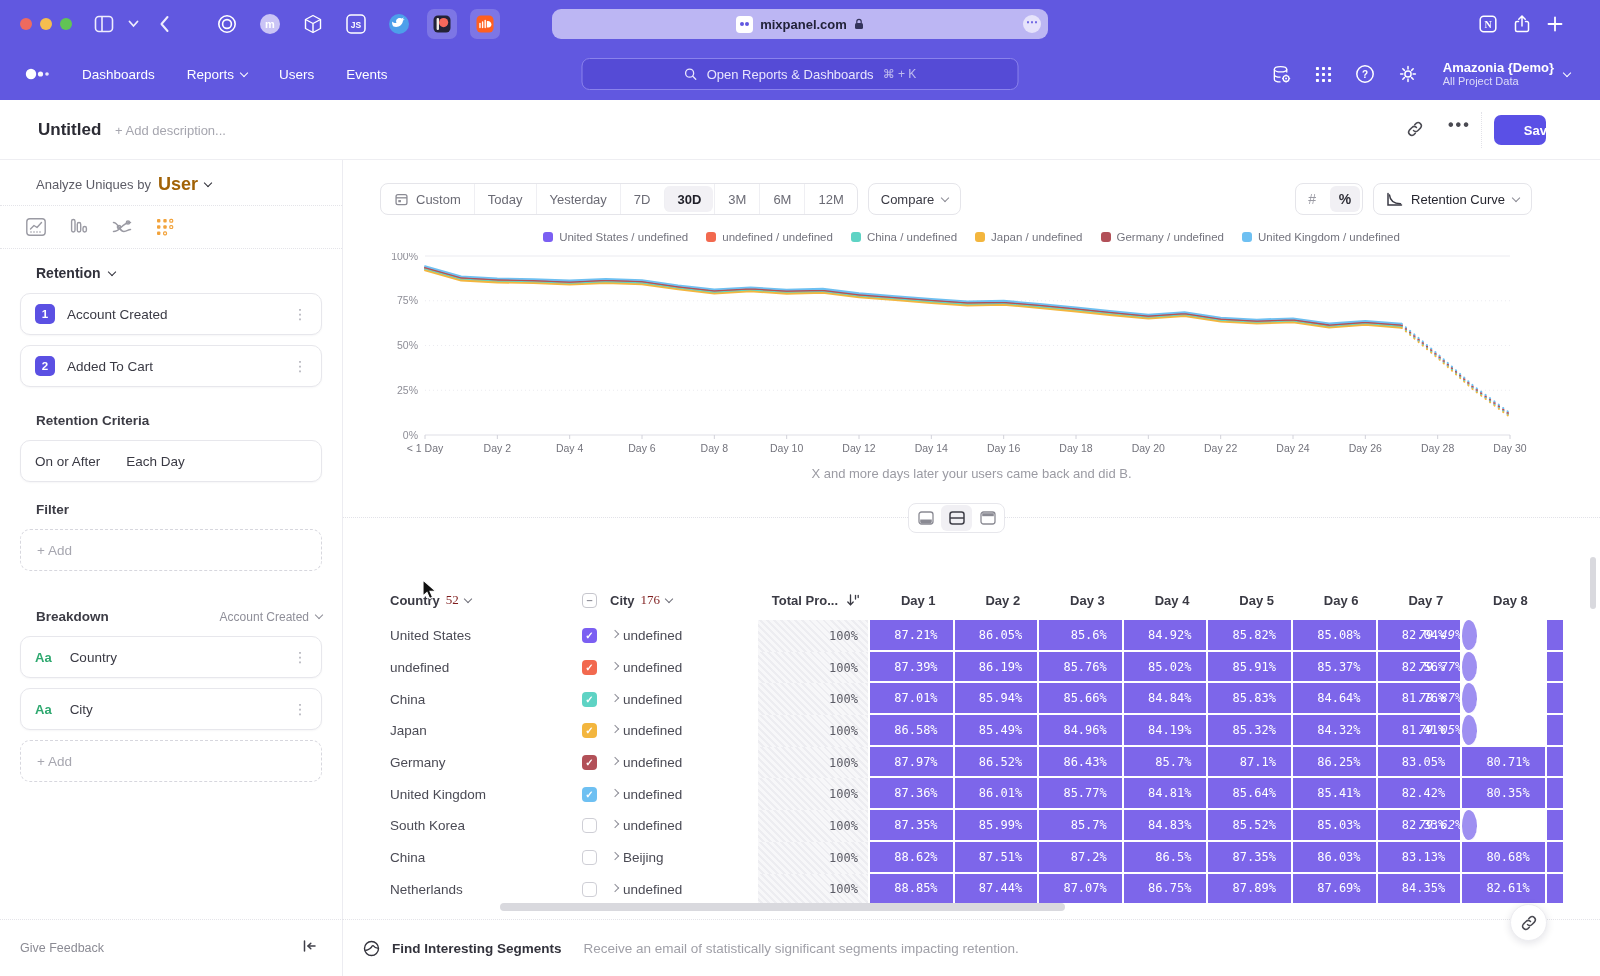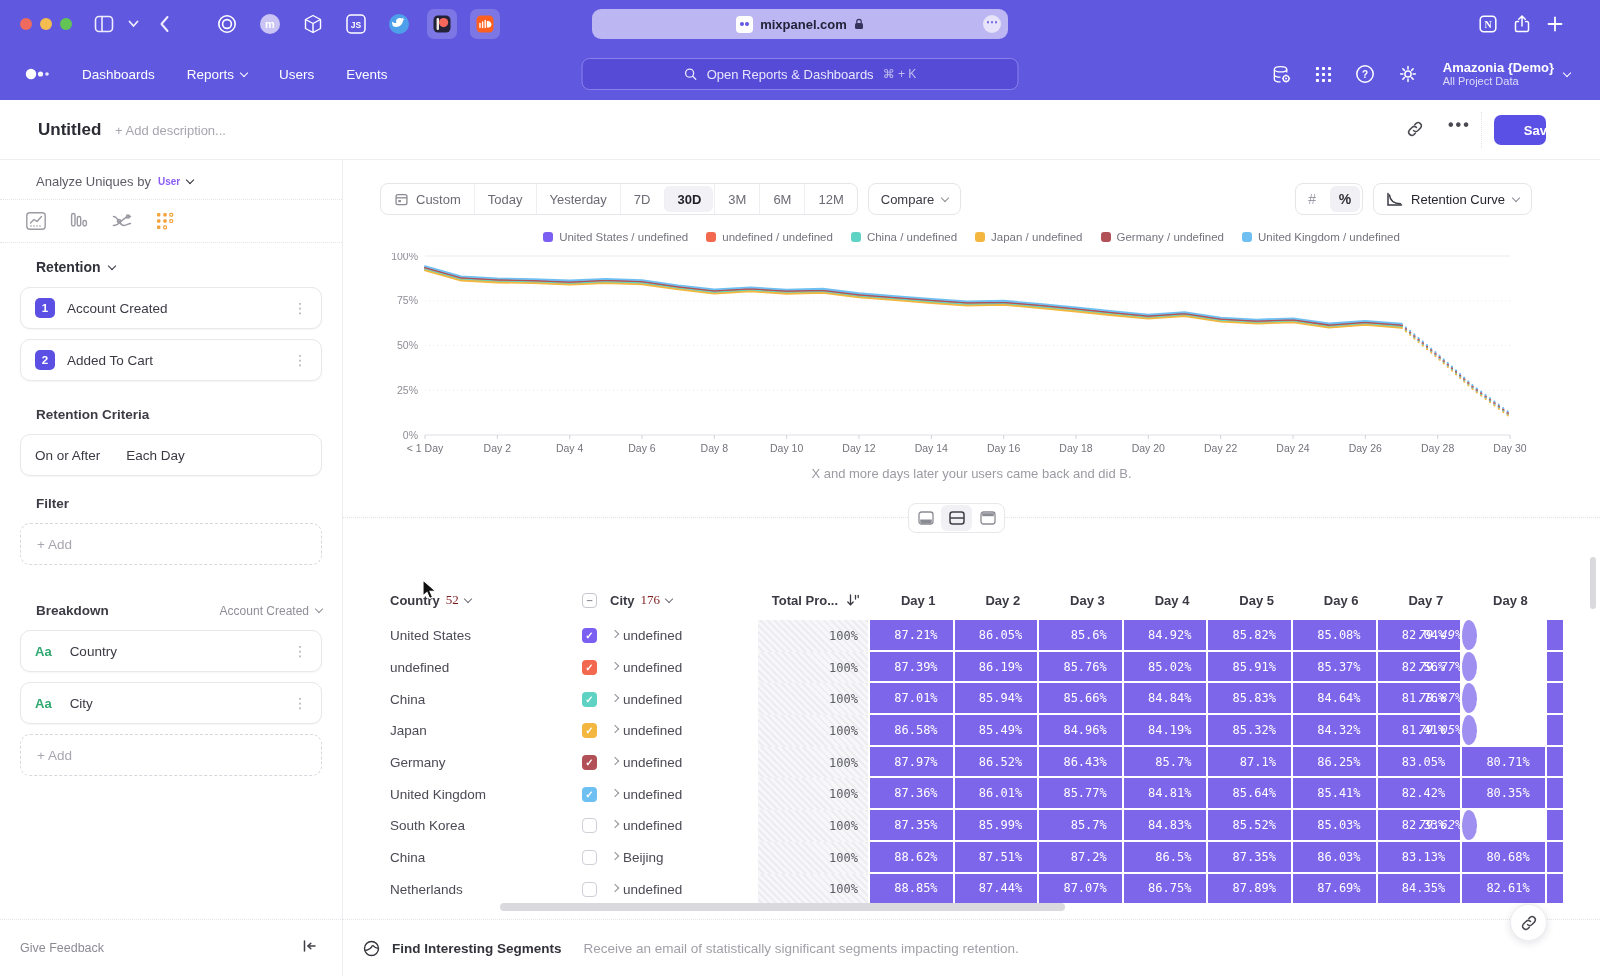--- a/index.html
+++ b/index.html
@@ -9,21 +9,21 @@
 
   
   .chrome { position:absolute; left:0; top:0; width:1600px; height:48px; background:#6158e0; display:flex; align-items:center; }
   .lights { display:flex; gap:8px; margin-left:20px; }
   .light { width:12px; height:12px; border-radius:50%; }
   .chrome-ic { color:#efedfd; display:flex; align-items:center; justify-content:center; }
   .chrome-left { display:flex; align-items:center; gap:14px; margin-left:22px; }
   .favs { display:flex; align-items:center; gap:13px; margin-left:42px; }
   .favicon { width:30px; height:30px; display:flex; align-items:center; justify-content:center; border-radius:7px; }
   .favicon.pill { background:rgba(255,255,255,.18); }
-  .urlbar { position:absolute; left:50%; top:9px; transform:translateX(-50%); width:416px; height:30px; background:#bcb6f3; border-radius:9px; display:flex; align-items:center; justify-content:center; gap:7px; }
+  .urlbar { position:absolute; left:50%; top:9px; transform:translateX(-50%); width:496px; height:30px; background:#bcb6f3; border-radius:9px; display:flex; align-items:center; justify-content:center; gap:7px; }
   .url-fav { width:17px; height:17px; background:#fff; border-radius:4px; display:flex; align-items:center; justify-content:center; gap:1.5px; }
   .url-fav i { width:4px; height:4px; border-radius:50%; background:#6158e0; }
   .url-txt { font-size:13px; color:#222239; font-weight:bold; }
   .url-more { position:absolute; right:7px; width:18px; height:18px; border-radius:50%; background:#e6e3fb; color:#6158e0; font-size:12px; line-height:15px; text-align:center; font-weight:bold; }
   .chrome-right { position:absolute; right:36px; top:0; height:48px; display:flex; align-items:center; gap:15px; }
 
   
   .nav { position:absolute; left:0; top:48px; width:1600px; height:52px; background:#6158e0; display:flex; align-items:center; }
   .mixlogo { margin-left:24px; display:flex; align-items:center; }
   .navlinks { display:flex; align-items:center; gap:32px; margin-left:30px; }
@@ -46,21 +46,21 @@
   .rdesc { position:absolute; left:115px; top:23px; font-size:13px; color:#a6a6af; }
   .ric-link { position:absolute; left:1406px; top:20px; color:#4a4a52; }
   .ric-more { position:absolute; left:1448px; top:16px; color:#4a4a52; font-size:16px; letter-spacing:2px; font-weight:bold; }
   .rh-sep { position:absolute; left:1481px; top:12px; height:36px; border-left:1px dotted #e2e2e8; }
   .save-btn { position:absolute; left:1494px; top:15px; width:52px; height:30px; background:#5a50e6; color:#fff; font-size:13px; font-weight:600; border:none; border-radius:7px; display:flex; align-items:center; justify-content:center;padding-left:38px; }
 
   
   .sidebar { position:absolute; left:0; top:160px; width:343px; height:816px; background:#fff; border-right:1px solid #ececf1; }
   .an-row { display:flex; align-items:center; gap:7px; margin:14px 16px 10px 36px; }
   .an-label { font-size:13px; color:#5c5c66; }
-  .an-value { font-size:10px; font-weight:700; color:#8b5cf6; }
+  .an-value { font-size:18px; font-weight:700; color:#a16207; }
   .sb-div { border-top:1px dotted #e4e4e9; }
   .tabs-row { display:flex; height:42px; align-items:center; padding-left:14px; }
   .tab-ic { width:43px; height:42px; display:flex; align-items:center; justify-content:center; color:#9a9aa3; position:relative; }
   .tab-ic.active { color:#f2a33c; }
   .sb-h1 { display:flex; align-items:center; gap:8px; margin:16px 20px 12px 36px; font-size:14px; font-weight:700; color:#31313b; }
   .sb-card { margin:0 20px 10px 20px; height:42px; border:1px solid #e7e7ec; border-radius:10px; background:#fff; box-shadow:0 1px 2px rgba(25,25,60,.04); display:flex; align-items:center; padding:0 14px; gap:12px; }
   .step-badge { width:20px; height:20px; border-radius:5px; background:#5b50e3; color:#fff; font-size:11.5px; font-weight:700; display:flex; align-items:center; justify-content:center; }
   .card-label { font-size:13.5px; color:#3a3a44; flex:1; }
   .kebab { color:#a9a9b3; font-size:14px; line-height:10px; }
   .sb-sec { margin:26px 20px 12px 36px; font-size:13.5px; font-weight:700; color:#3c3c45; display:flex; align-items:center; }

